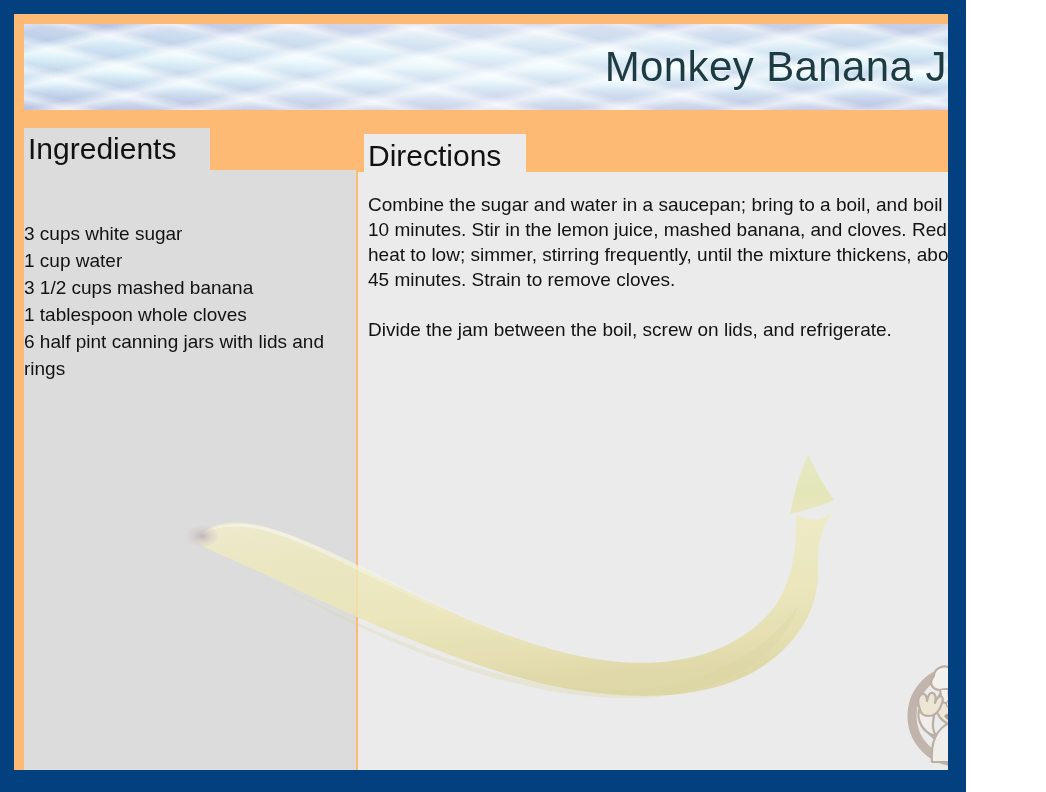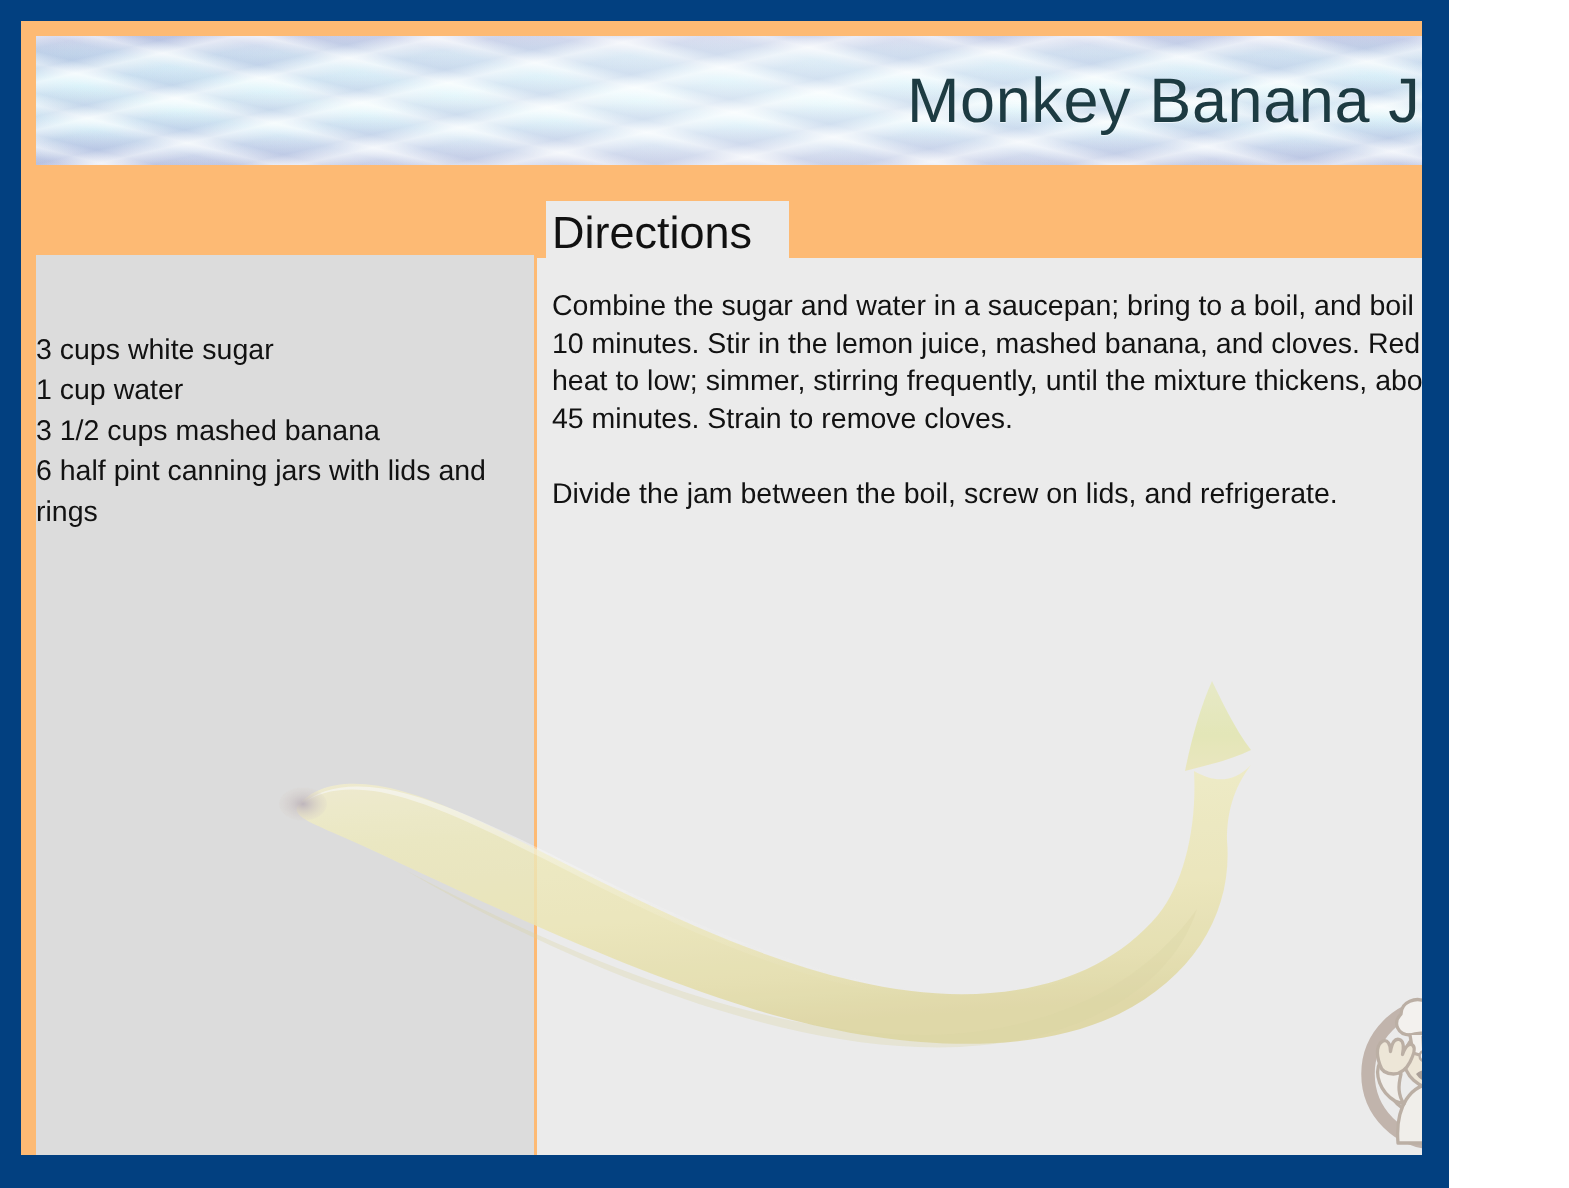--- a/index.html
+++ b/index.html
@@ -272,24 +272,28 @@
       <path d="M 640 104
                C 644 84, 650 62, 658 44
                C 664 56, 672 74, 684 90
                C 672 96, 656 100, 640 104 Z" fill="url(#banStem)"></path>
 
       <ellipse cx="52" cy="126" rx="16" ry="11" fill="url(#banTip)"></ellipse>
     </svg>
   </div>
 
   <div class="panel" id="ing-panel"></div>
+  <div class="panel-tab" id="ing-tab">
+    <span class="panel-tab-label">Ingredients</span>
+  </div>
   <div class="ing-list">
     <div class="ing-item">3 cups white sugar</div>
     <div class="ing-item">1 cup water</div>
     <div class="ing-item">3 1/2 cups mashed banana</div>
+    <div class="ing-item">1 tablespoon whole cloves</div>
     <div class="ing-item">6 half pint canning jars with lids and rings</div>
   </div>
 
   <div class="panel" id="dir-panel"></div>
   <div class="panel-tab" id="dir-tab">
     <span class="panel-tab-label">Directions</span>
   </div>
   <div class="dir-body">
     <p class="dir-para">Combine the sugar and water in a saucepan; bring to a boil, and boil for 10 minutes. Stir in the lemon juice, mashed banana, and cloves. Reduce heat to low; simmer, stirring frequently, until the mixture thickens, about 45 minutes. Strain to remove cloves.</p>
     <p class="dir-para">Divide the jam between the boil, screw on lids, and refrigerate.</p>

